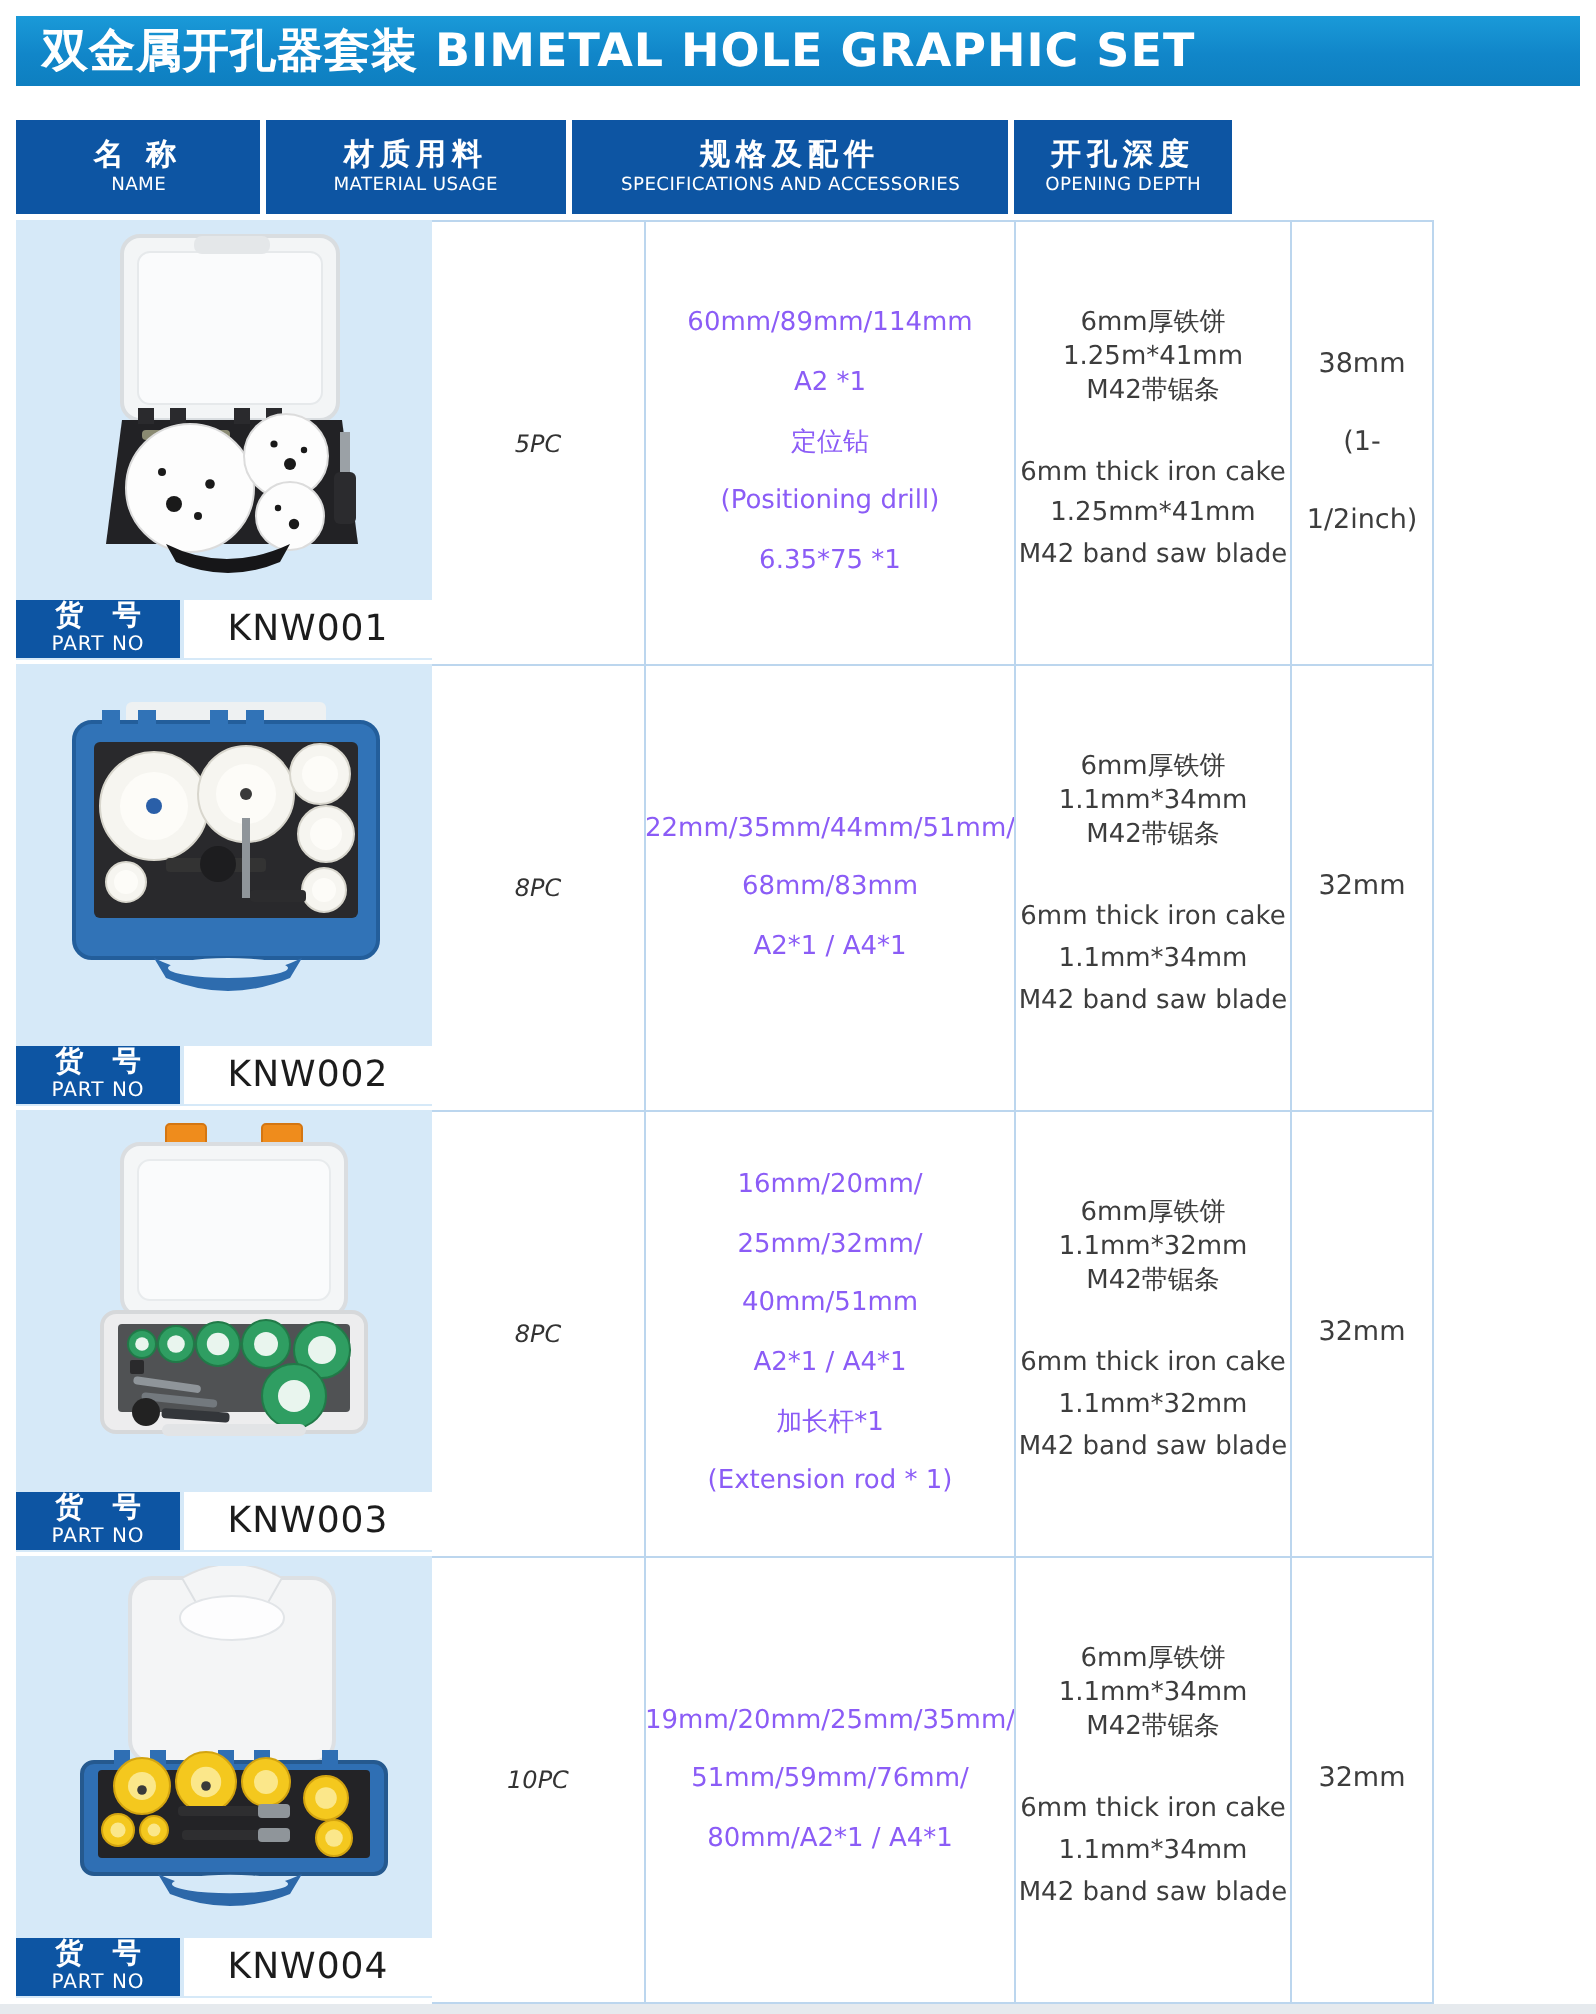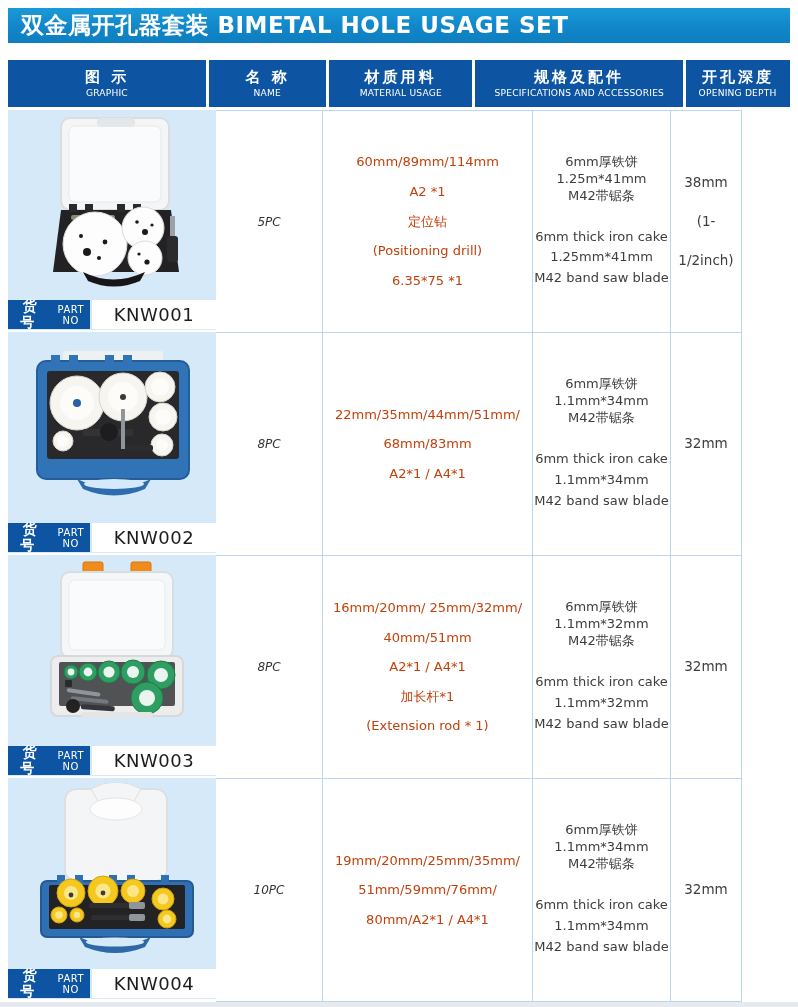--- a/index.html
+++ b/index.html
@@ -38,61 +38,57 @@
   .tbody{position:absolute;left:8px;top:110px;width:782px;}
   .row{display:flex;height:223px;}
   .row + .row .cell{margin-top:-1px;}
   .cell{
     background:#fff;border:1px solid #bcd6ee;box-sizing:border-box;
     display:flex;flex-direction:column;align-items:center;justify-content:center;
     text-align:center;
   }
   .cell + .cell{margin-left:-1px;}
   .c-name{width:108px;font-size:12px;color:#333;font-style:italic;}
-  .c-specs{width:211px;font-size:13px;color:#c2410c;line-height:2.28;white-space:pre-line;}
+  .c-specs{width:186px;font-size:13px;color:#8b5cf6;line-height:2.28;white-space:pre-line;}
   .c-material{width:139px;font-size:13px;color:#3d3d3d;}
   .c-material .zh-block{line-height:1.3;white-space:pre-line;}
   .c-material .en-block{line-height:1.6;white-space:pre-line;margin-top:22px;}
   .c-depth{width:72px;font-size:13.5px;color:#3d3d3d;line-height:2.9;white-space:pre-line;}
 
   
   .c-graphic{
     width:208px;background:#d6e9f8;border:none;margin:0;
     display:flex;flex-direction:column;align-items:stretch;justify-content:flex-start;
     border-bottom:3px solid #ffffff;position:relative;
   }
   .photo-wrap{flex:1;display:flex;align-items:center;justify-content:center;overflow:hidden;}
   .partno-strip{height:29px;display:flex;gap:2px;margin-bottom:1px;}
   .partno-label{
-    width:82px;background:#0d55a3;color:#fff;display:flex;flex-direction:row;
+    width:82px;background:#0d55a3;color:#fff;display:flex;flex-direction:column;
     align-items:center;justify-content:center;line-height:1.1;
   }
   .partno-label .zh{font-size:14px;font-weight:bold;letter-spacing:5px;text-indent:5px;}
   .partno-label .en{font-size:10px;letter-spacing:.5px;}
   .partno-value{
     flex:1;background:#ffffff;color:#1c1c1c;display:flex;align-items:center;justify-content:center;
     font-size:18px;letter-spacing:.5px;
   }
 
   .bottom-band{position:absolute;left:0;right:0;top:1002px;height:5px;background:#e6eaee;}
 </style>
 </head>
 <body>
 
 <div class="page">
 
   <div class="title-bar">
-    <span class="t">双金属开孔器套装 BIMETAL HOLE USAGE SET</span>
+    <span class="t">双金属开孔器套装 BIMETAL HOLE GRAPHIC SET</span>
   </div>
 
   <div class="thead">
-    <div class="th w-graphic">
-      <span class="zh">图 示</span>
-      <span class="en">GRAPHIC</span>
-    </div>
     <div class="th w-name">
       <span class="zh">名 称</span>
       <span class="en">NAME</span>
     </div>
     <div class="th w-material">
       <span class="zh">材质用料</span>
       <span class="en">MATERIAL USAGE</span>
     </div>
     <div class="th w-specs">
       <span class="zh">规格及配件</span>

